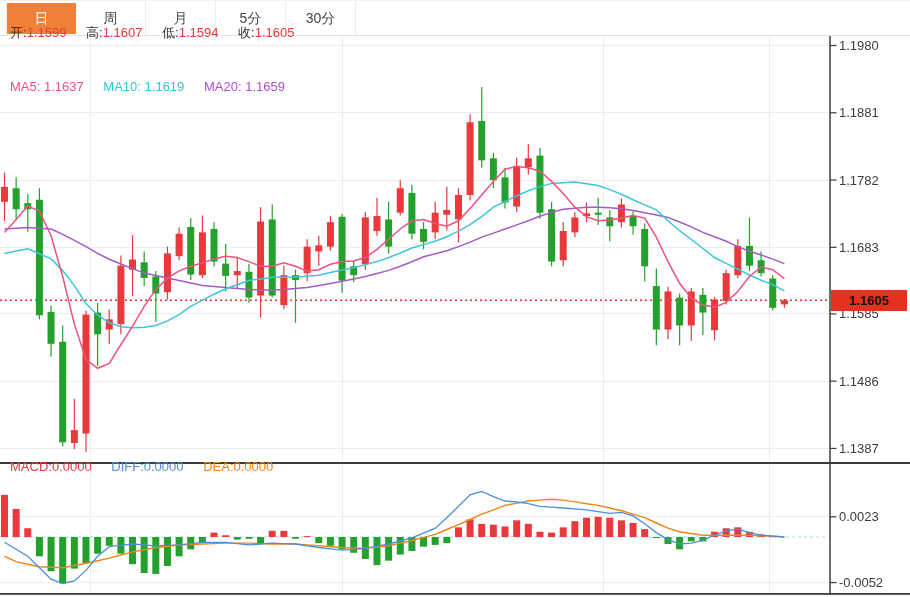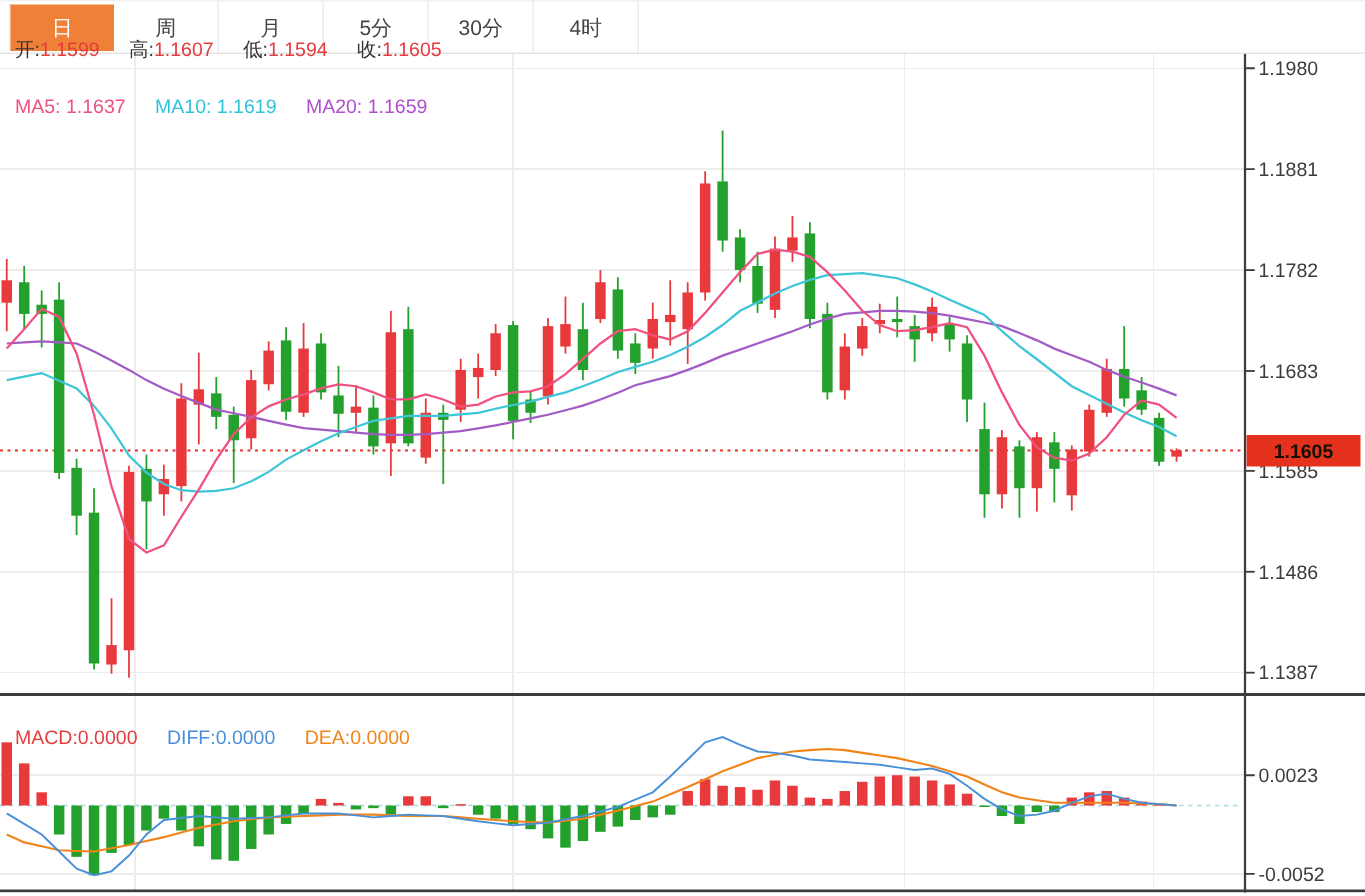--- a/index.html
+++ b/index.html
@@ -28,21 +28,20 @@
 <body>
 
 <div class="page">
 
   <div class="tabbar">
       <div class="tab active">日</div>
       <div class="tab">周</div>
       <div class="tab">月</div>
       <div class="tab">5分</div>
       <div class="tab">30分</div>
-      <div class="tab">4时</div>
     </div>
 
   <svg id="chart-svg" width="910" height="561">
       <g>
         <line x1="90" y1="0" x2="90" y2="557" stroke="#ededed" stroke-width="1" shape-rendering="crispEdges"></line>
         <line x1="342" y1="0" x2="342" y2="557" stroke="#ededed" stroke-width="1" shape-rendering="crispEdges"></line>
         <line x1="603" y1="0" x2="603" y2="557" stroke="#ededed" stroke-width="1" shape-rendering="crispEdges"></line>
         <line x1="769" y1="0" x2="769" y2="557" stroke="#ededed" stroke-width="1" shape-rendering="crispEdges"></line>
         <line x1="0" y1="9.512820512820973" x2="830" y2="9.512820512820973" stroke="#ededed" stroke-width="1" shape-rendering="crispEdges"></line>
         <line x1="0" y1="76.78205128205187" x2="830" y2="76.78205128205187" stroke="#ededed" stroke-width="1" shape-rendering="crispEdges"></line>
@@ -293,27 +292,27 @@
       <line x1="830" y1="0" x2="830" y2="559" stroke="#3c3c3c" stroke-width="1.5"></line>
     </svg>
 
   <div class="info" style="left:10px;top:24px;">
     <span class="grp"><span class="lbl">开:</span><span class="red">1.1599</span></span>
     <span class="grp"><span class="lbl">高:</span><span class="red">1.1607</span></span>
     <span class="grp"><span class="lbl">低:</span><span class="red">1.1594</span></span>
     <span class="grp"><span class="lbl">收:</span><span class="red">1.1605</span></span>
   </div>
 
-  <div class="info" style="left:10px;top:63px;">
+  <div class="info" style="left:10px;top:79px;">
     <span class="grp pink"><span>MA5:</span> <span>1.1637</span></span>
     <span class="grp cyan"><span>MA10:</span> <span>1.1619</span></span>
     <span class="grp purple"><span>MA20:</span> <span>1.1659</span></span>
   </div>
 
-  <div class="info" style="left:10px;top:484px;">
+  <div class="info" style="left:10px;top:459px;">
     <span class="grp red"><span>MACD:</span><span>0.0000</span></span>
     <span class="grp blue"><span>DIFF:</span><span>0.0000</span></span>
     <span class="grp orange"><span>DEA:</span><span>0.0000</span></span>
   </div>
 
   <div class="price-box" id="price-box" style="top: 289.821px;">1.1605</div>
 
 </div>
 
 </body></html>

